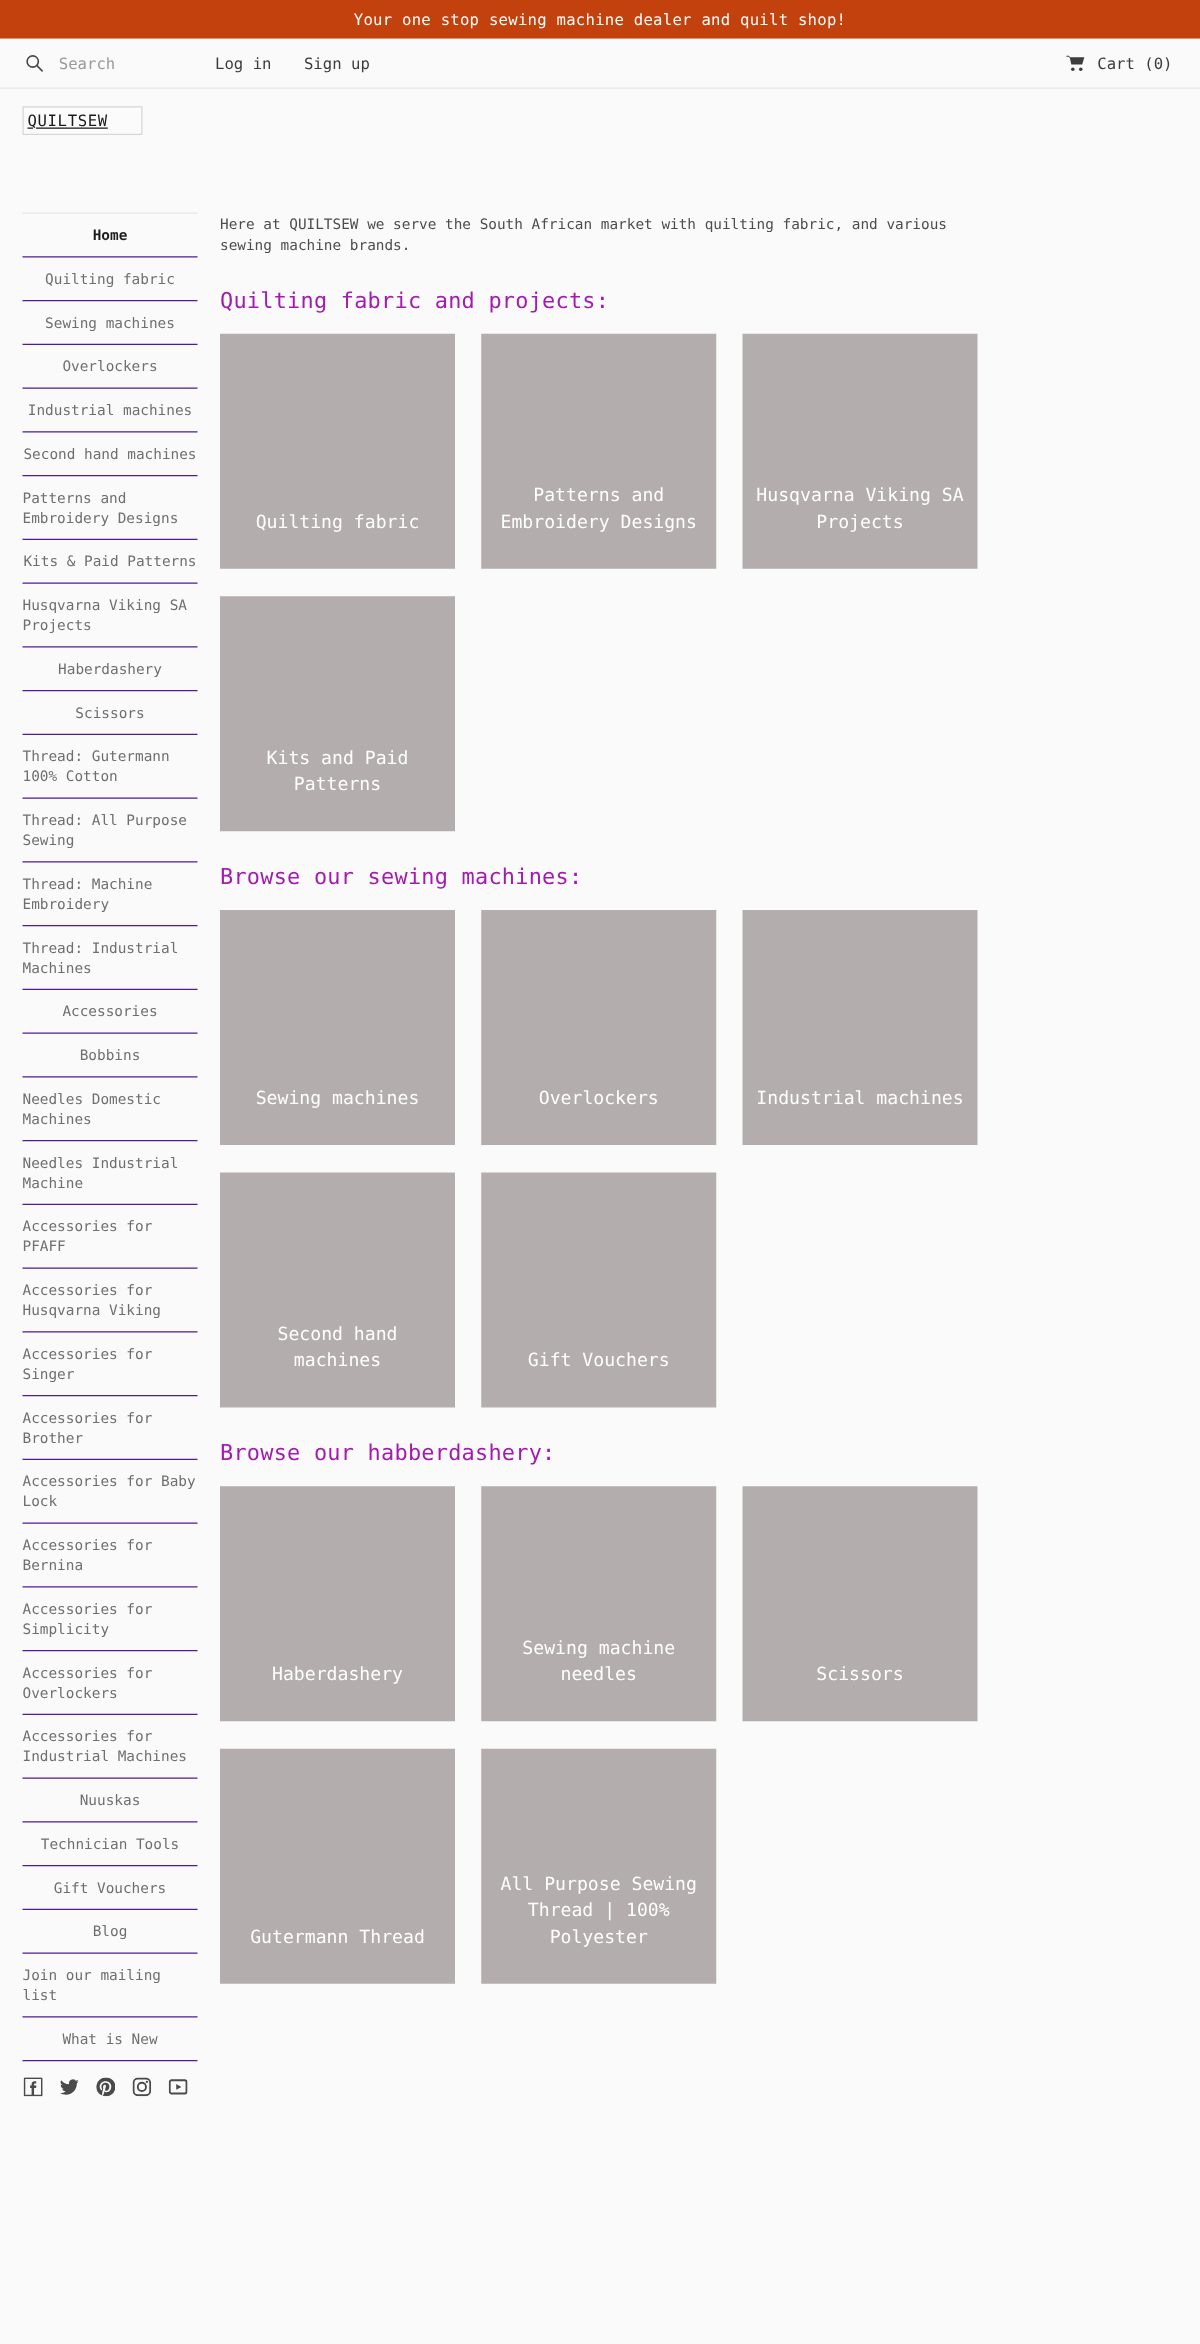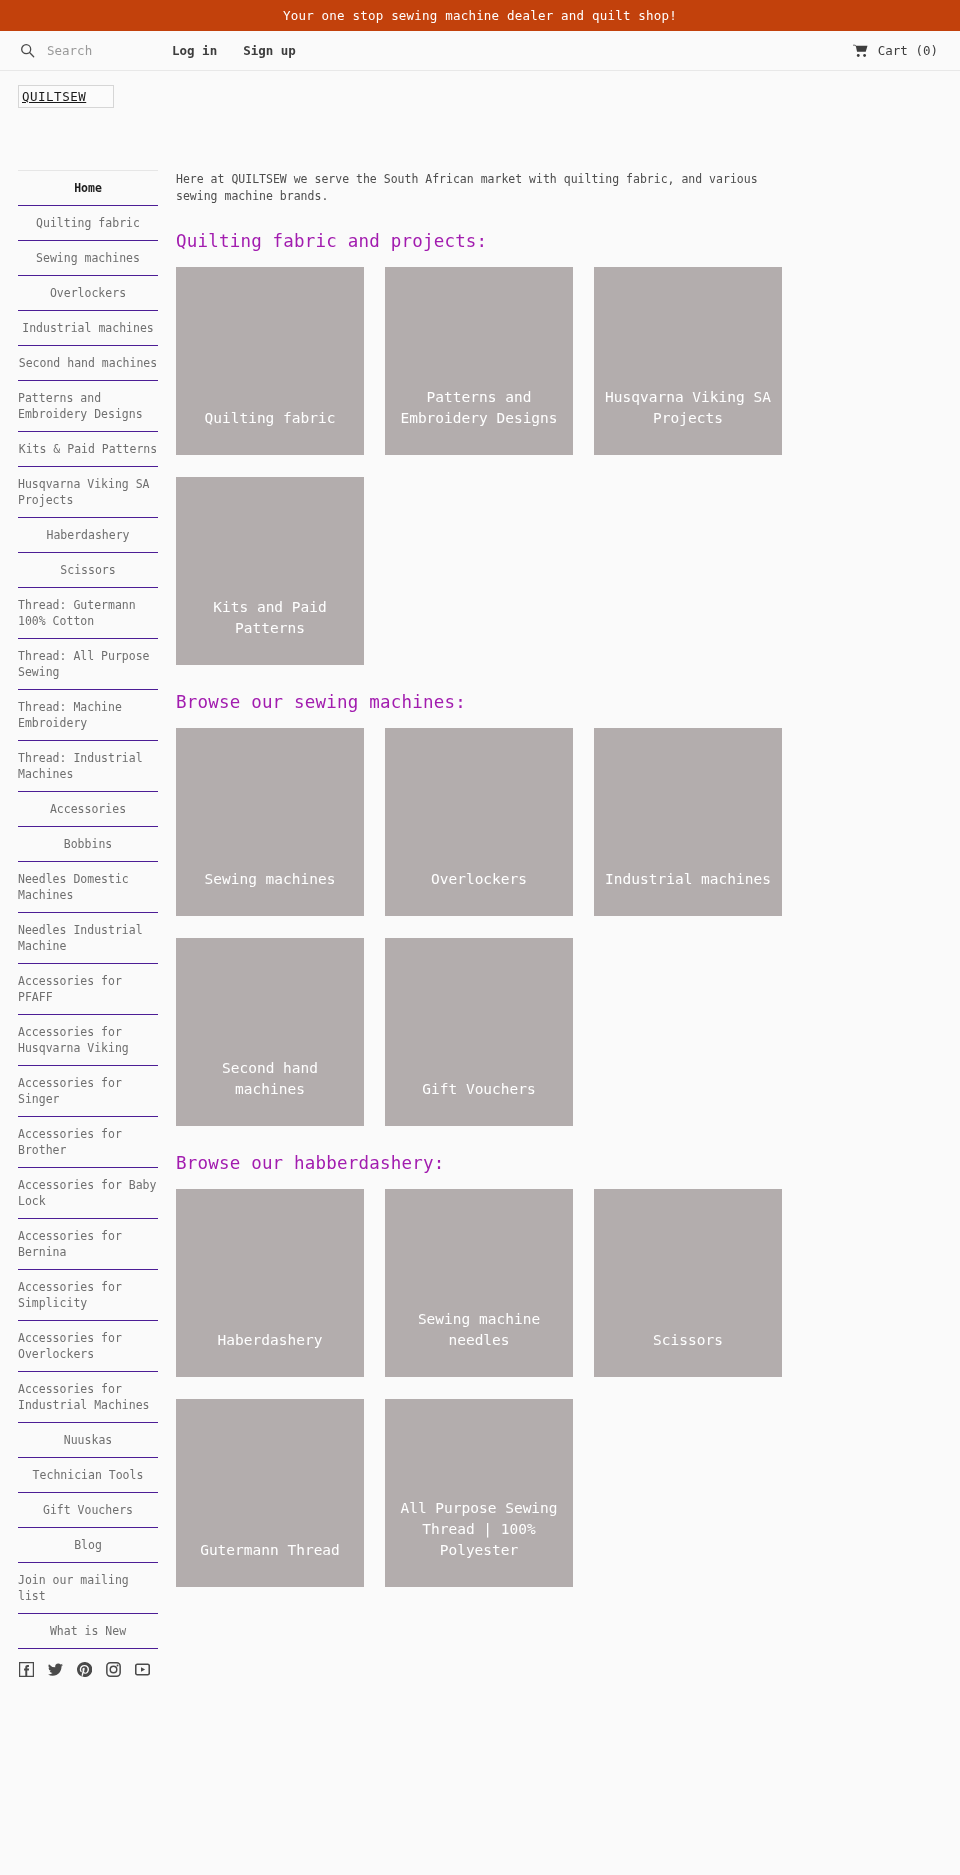--- a/index.html
+++ b/index.html
@@ -42,21 +42,21 @@
   .search-input {
     border: none;
     background: transparent;
     outline: none;
     font-family: inherit;
     font-size: 12.5px;
     color: #8c8c8c;
     width: 110px;
   }
   .search-input::placeholder { color: #9a9a9a; }
-  .authlinks { display: flex; align-items: flex-start; gap: 26px; font-weight: bold; }
+  .authlinks { display: flex; align-items: flex-start; gap: 26px; }
   .authlinks a {
     color: #3d3d3d;
     font-size: 12.5px;
     text-decoration: none;
   }
   .cart-area {
     margin-left: auto;
     display: flex;
     align-items: center;
     gap: 10px;

